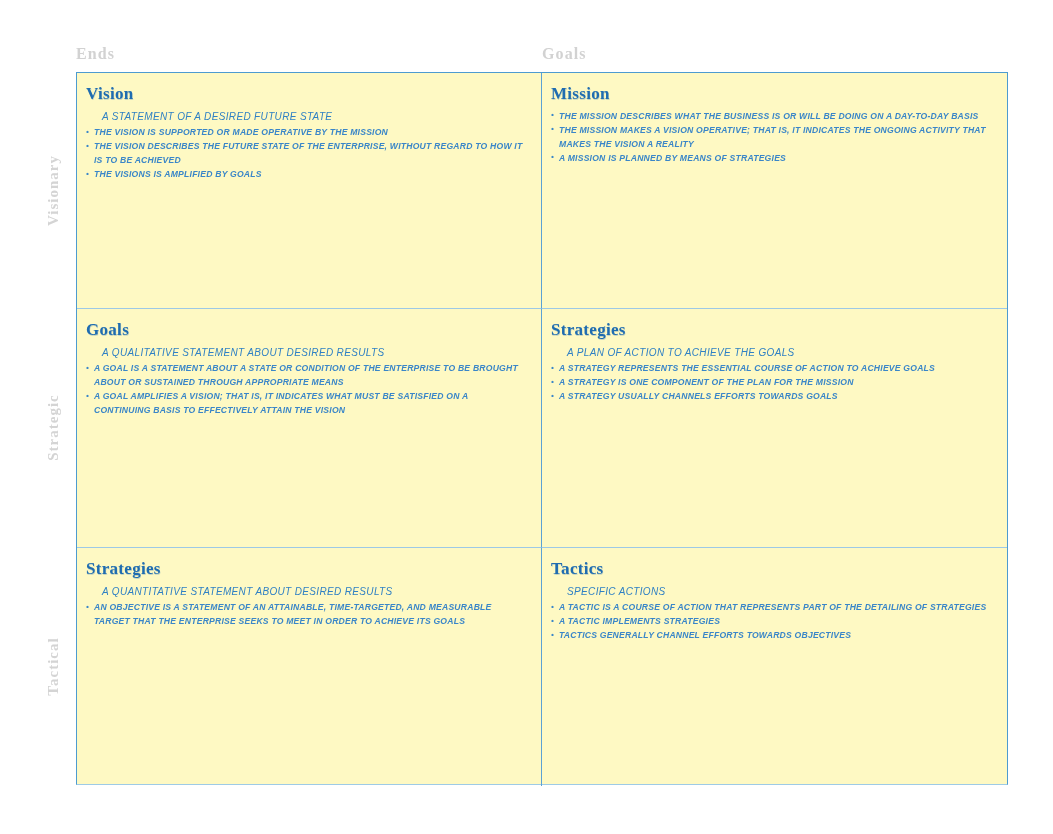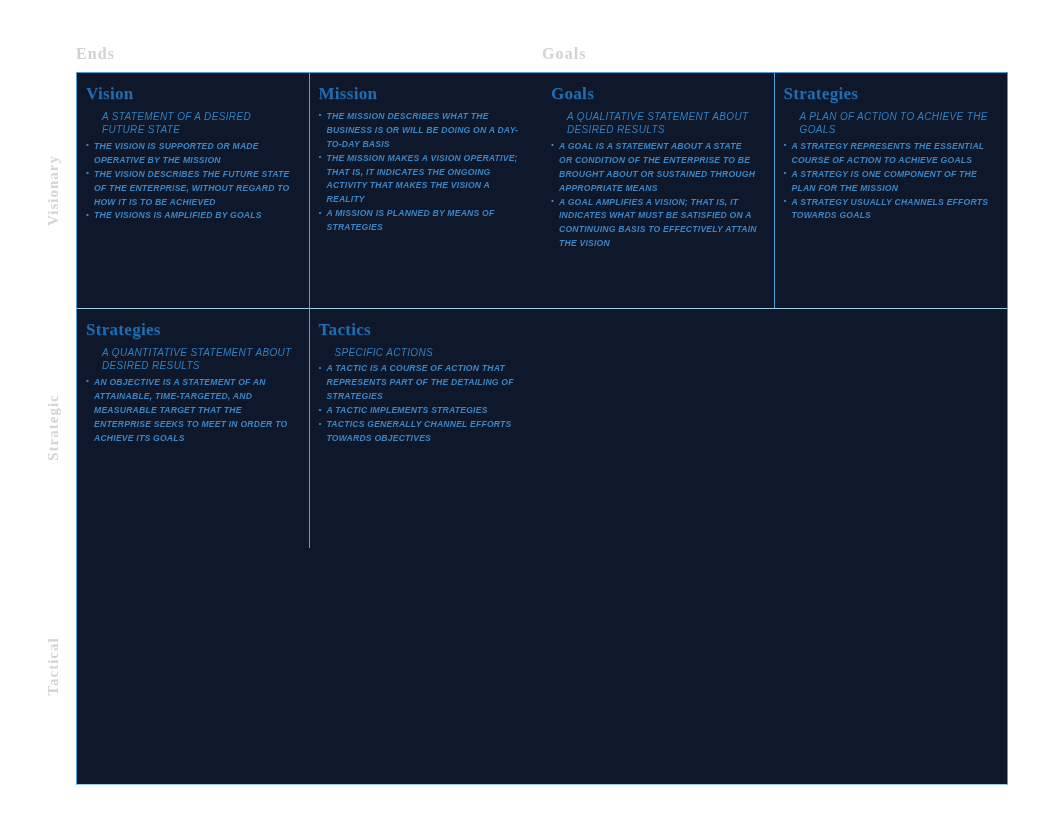--- a/index.html
+++ b/index.html
@@ -74,28 +74,28 @@
   .rh-2 { top: 475px; height: 238px; }
 
   
   .grid {
     position: absolute;
     left: 76px;
     top: 72px;
     width: 932px;
     height: 713px;
     display: grid;
-    grid-template-columns: 1fr 1fr 1fr 1fr;
+    grid-template-columns: 1fr 1fr;
     grid-template-rows: 236px 239px 238px;
     border-top: 1.6px solid #4d9bd0;
     border-left: 1.6px solid #4d9bd0;
     border-right: 1.6px solid #4d9bd0;
     border-bottom: 1.6px solid #9ecbe6;
     box-sizing: border-box;
-    background: #0f172a;
+    background: #fef9c3;
   }
 
   .cell {
     position: relative;
     box-sizing: border-box;
     padding: 12px 16px 10px 9px;
     overflow: hidden;
   }
   
   .cell.col-left  { border-right: 1.5px solid #5ba2d4; }

